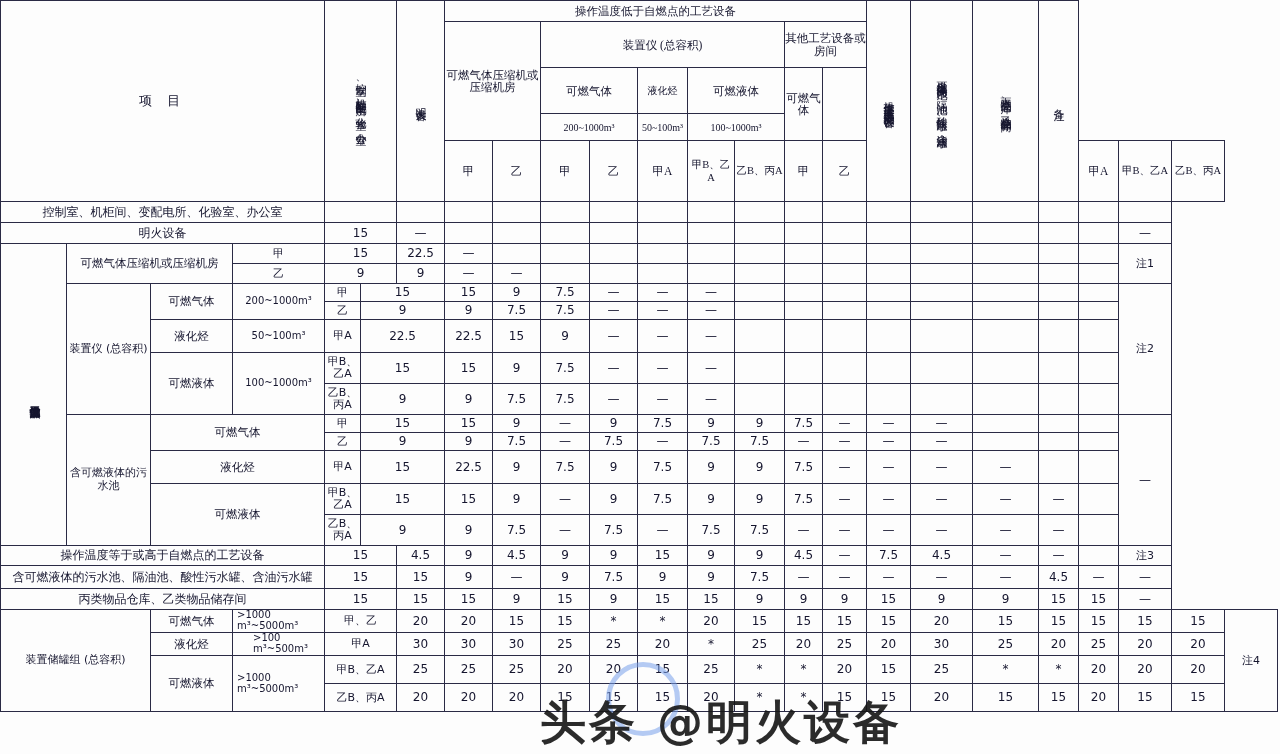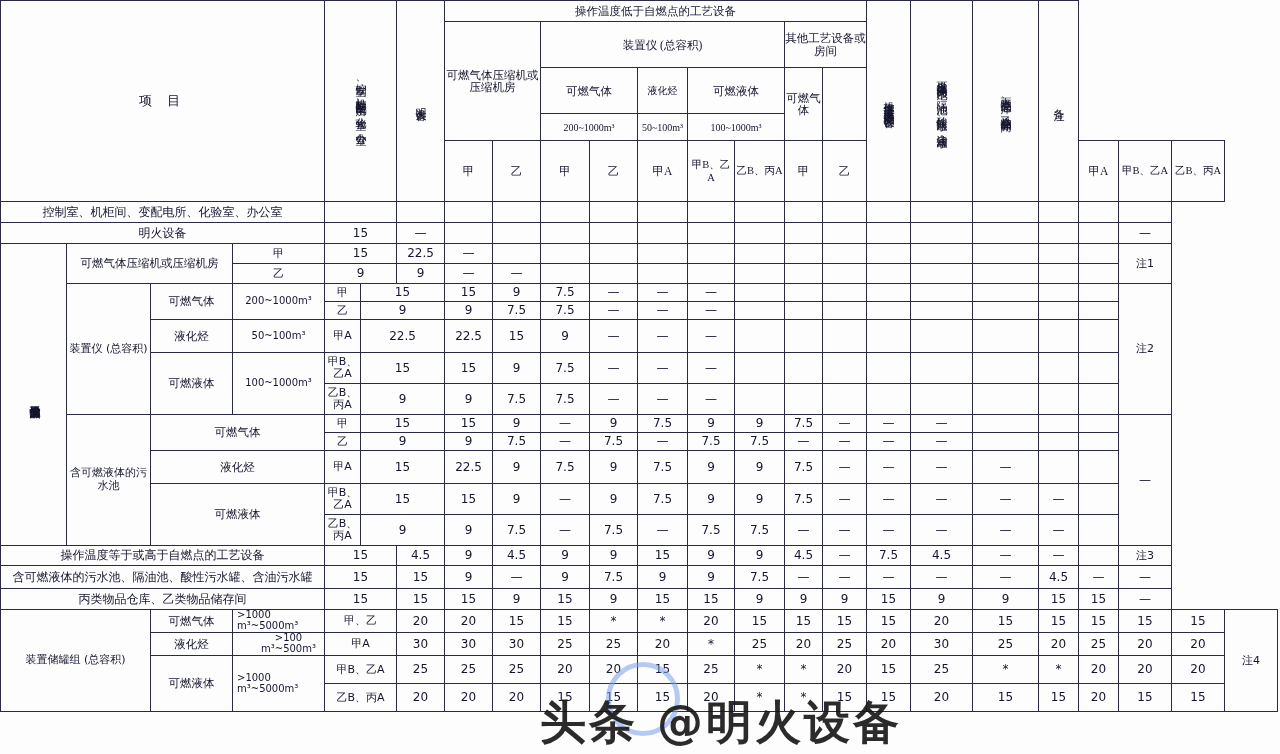--- a/index.html
+++ b/index.html
@@ -580,21 +580,21 @@
     <td class="num">15</td>
     <td class="num">15</td>
     <td class="num">15</td>
     <td class="num">15</td>
     <td class="num">15</td>
     <td rowspan="4">注4</td>
   </tr>
 
   <tr>
     <td class="ctrlbl">液化烃</td>
-    <td class="mini" style="text-align:center;padding-left:20px">&gt;100 m³~500m³</td>
+    <td class="mini" style="text-align:left;padding-left:20px">&gt;100 m³~500m³</td>
     <td colspan="2" style="height:22px">甲A</td>
     <td class="num">30</td>
     <td class="num">30</td>
     <td class="num">30</td>
     <td class="num">25</td>
     <td class="num">25</td>
     <td class="num">20</td>
     <td class="num">*</td>
     <td class="num">25</td>
     <td class="num">20</td>

